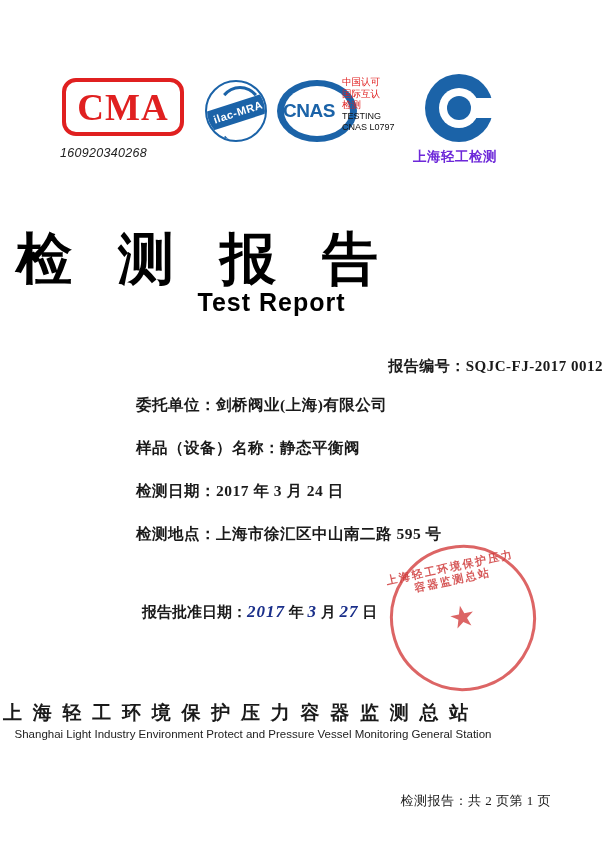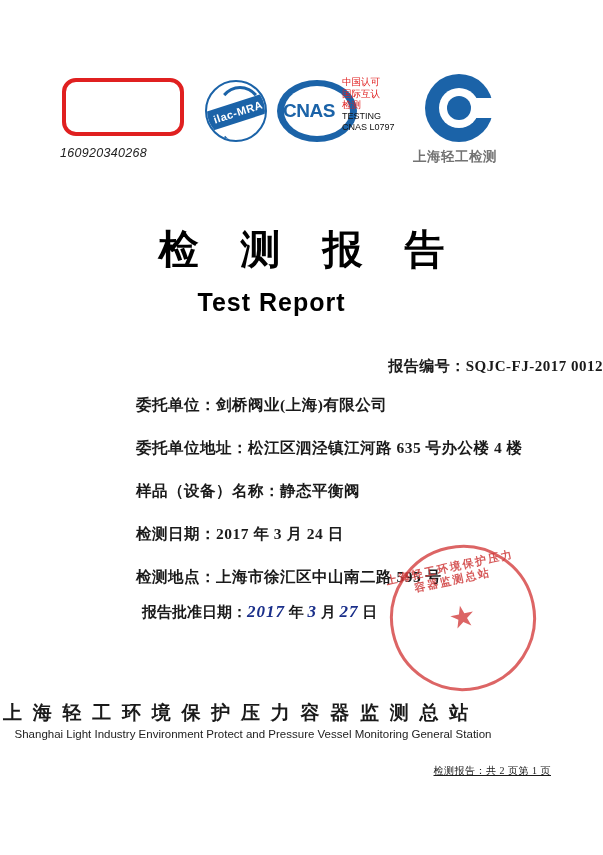--- a/index.html
+++ b/index.html
@@ -187,34 +187,33 @@
     border-radius: 50%;
     background: #1b63a8;
   }
   .slmark-text {
     position: absolute;
     left: 413px;
     top: 80px;
     font-family: "Liberation Sans", sans-serif;
     font-size: 13.5px;
     font-weight: bold;
-    color: #737373;
+    color: #6d28d9;
     letter-spacing: 0.5px;
   }
 
   
   .title-cn {
     position: absolute;
     top: 222px;
     left: 0;
     width: 603px;
-    text-align: center;
     font-family: "Liberation Serif", serif;
     font-weight: bold;
-    font-size: 40px;
+    font-size: 56px;
     letter-spacing: 16px;
     text-indent: 16px;
     color: #000;
   }
   .title-en {
     position: absolute;
     top: 288px;
     left: 0;
     width: 543px;
     text-align: center;
@@ -329,35 +328,35 @@
     width: 506px;
     text-align: center;
     font-family: "Liberation Sans", sans-serif;
     font-size: 11.5px;
     color: #222;
   }
 
   
   .page-foot {
     position: absolute;
-    top: 764px;
+    top: 792px;
     right: 52px;
-    font-size: 10px;
+    font-size: 13px;
     letter-spacing: 0.5px;
-    text-decoration: underline;
   }
 </style>
 </head>
 <body>
 
 <div class="page">
 
   <div class="logo-strip">
 
     <div class="cma"></div>
+    <div class="cma-text">CMA</div>
     <div class="cma-code">160920340268</div>
 
     <div class="ilac">
       <div class="arcs"></div>
       <div class="band">
         <span>ilac-MRA</span>
       </div>
     </div>
 
     <div class="cnas">
@@ -383,23 +382,20 @@
   </div>
 
   <div class="title-cn">检 测 报 告</div>
   <div class="title-en">Test   Report</div>
 
   <div class="report-no">报告编号：SQJC-FJ-2017  0012</div>
 
   <div class="fields">
     <div class="field">
       <span>委托单位：</span><span class="val">剑桥阀业(上海)有限公司</span>
-    </div>
-    <div class="field">
-      <span>委托单位地址：</span><span class="val">松江区泗泾镇江河路 635 号办公楼 4 楼</span>
     </div>
     <div class="field">
       <span>样品（设备）名称：</span><span class="val">静态平衡阀</span>
     </div>
     <div class="field">
       <span>检测日期：</span><span class="val">2017 年 3 月 24 日</span>
     </div>
     <div class="field">
       <span>检测地点：</span><span class="val">上海市徐汇区中山南二路 595 号</span>
     </div>

